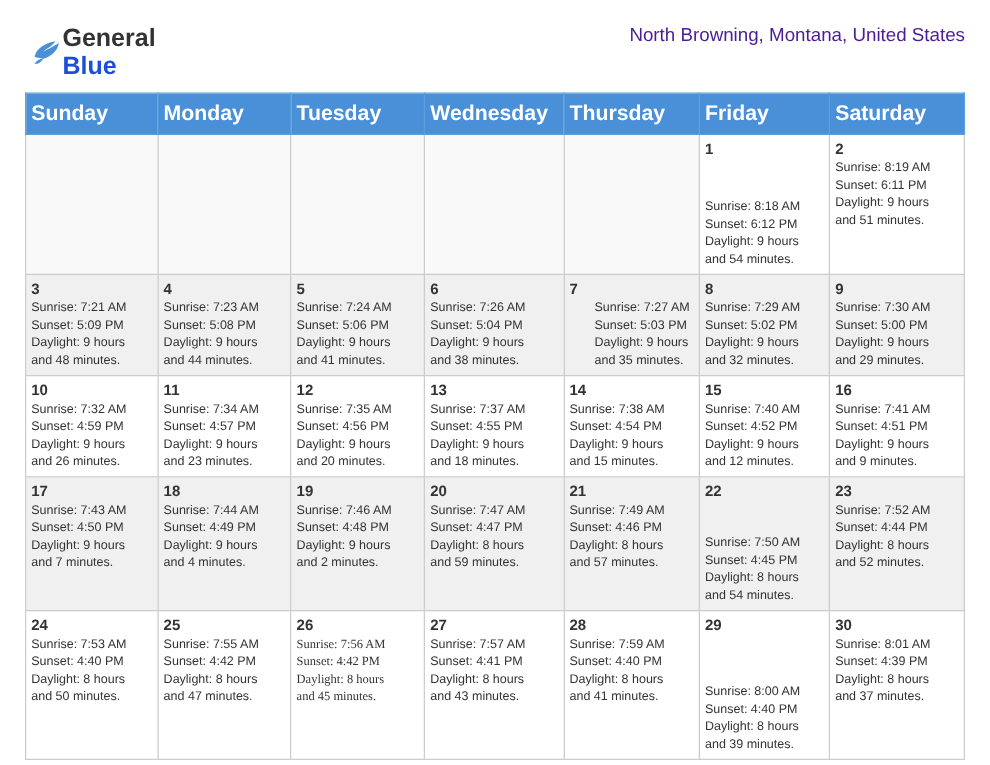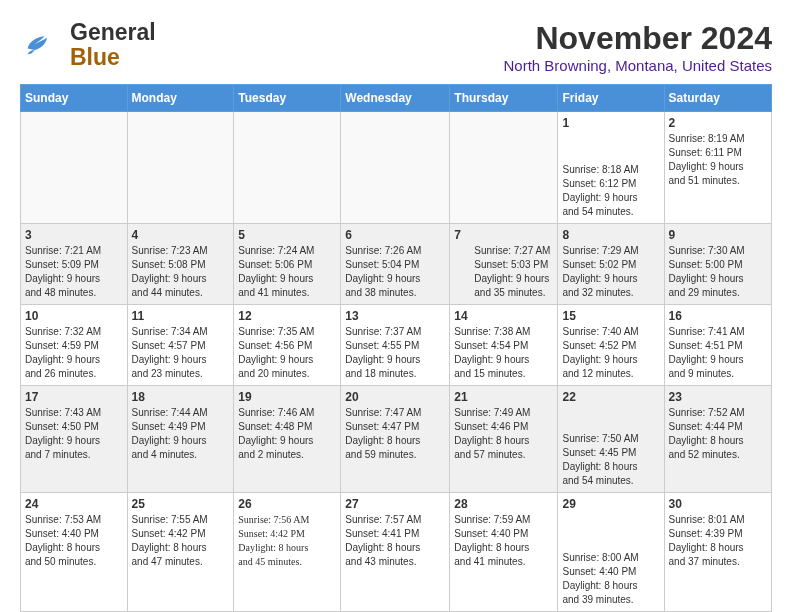--- a/index.html
+++ b/index.html
@@ -14,27 +14,26 @@
       display: flex;
       justify-content: space-between;
       align-items: flex-start;
       margin-bottom: 10px;
     }
     .logo {
       display: flex;
       align-items: center;
     }
     .logo-text {
-      font-size: 23px;
+      font-size: 20px;
       font-weight: bold;
       line-height: 1.1;
-      margin-left: 20px;
     }
     .logo-general { color: #333; }
-    .logo-blue { color: #a16207; }
+    .logo-blue { color: #1d4ed8; }
     .logo-bird {
       width: 28px;
       height: 28px;
       margin-left: 2px;
     }
     .title-area {
       text-align: right;
     }
     .month-title {
       font-size: 32px;
@@ -45,21 +44,21 @@
       font-size: 15px;
       color: #4c1d95;
     }
     .calendar {
       width: 100%;
       border-collapse: collapse;
     }
     .calendar th {
       background: #4a90d9;
       color: #fff;
-      font-size: 12px;
+      font-size: 17px;
       font-weight: bold;
       padding: 6px 4px;
       border: 1px solid #5a9fd9;
       text-align: left;
     }
     .calendar td {
       border: 1px solid #ccc;
       vertical-align: top;
       padding: 4px;
       width: 113px;
@@ -95,21 +94,20 @@
         <path d="M8 28 C10 18, 20 12, 32 10 C28 16, 22 18, 18 22 C24 18, 30 16, 36 12 C34 22, 26 28, 18 30 Z" fill="#4a90d9"></path>
         <path d="M18 30 C16 34, 12 36, 8 36 C10 32, 14 30, 18 30 Z" fill="#4a90d9"></path>
       </svg>
     </div>
     <div class="logo-text">
       <div class="logo-general">General</div>
       <div class="logo-blue">Blue</div>
     </div>
   </div>
   <div class="title-area">
-    <div class="month-title">November 2024</div>
     <div class="location">North Browning, Montana, United States</div>
   </div>
 </div>
 
 <table class="calendar">
   <thead>
     <tr id="header-row">
         <th>Sunday</th>
         <th>Monday</th>
         <th>Tuesday</th>

